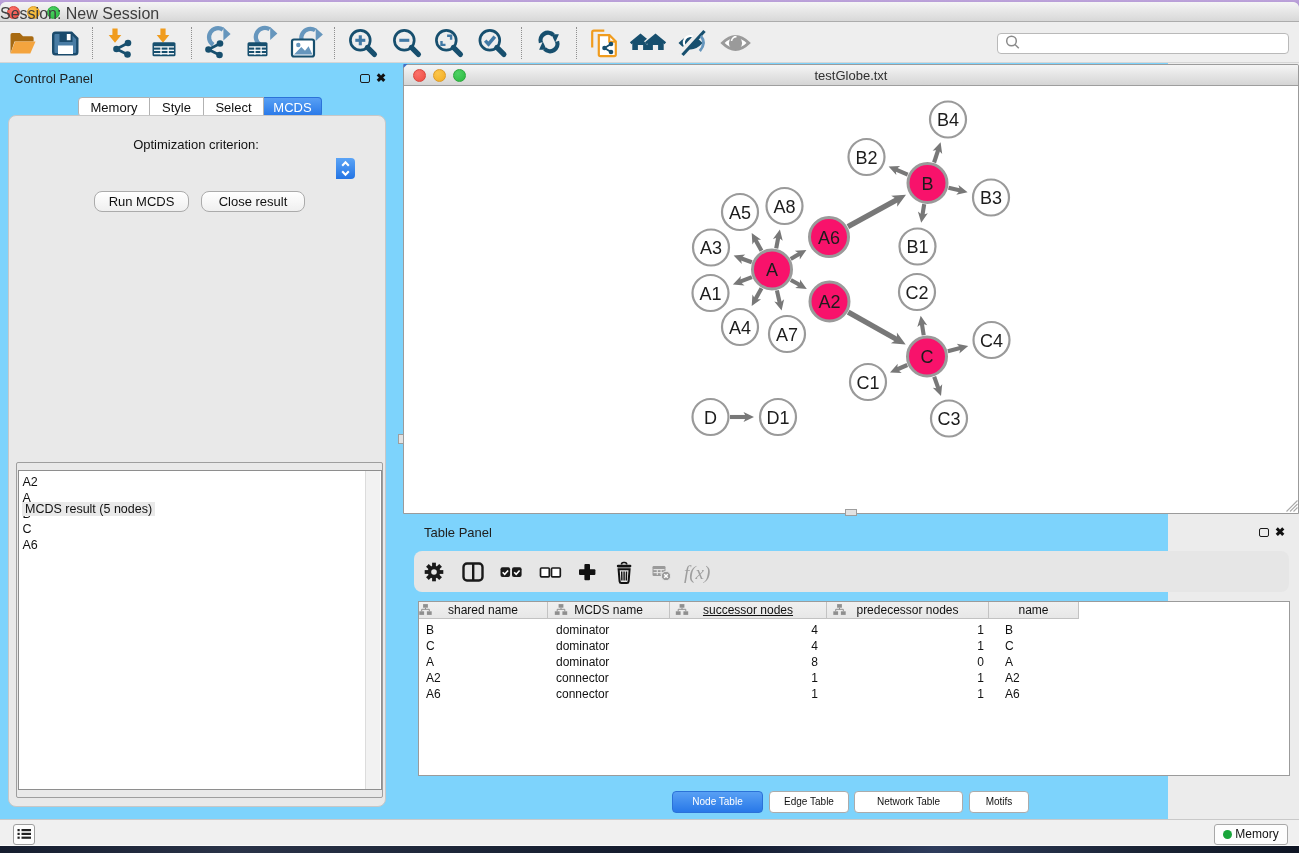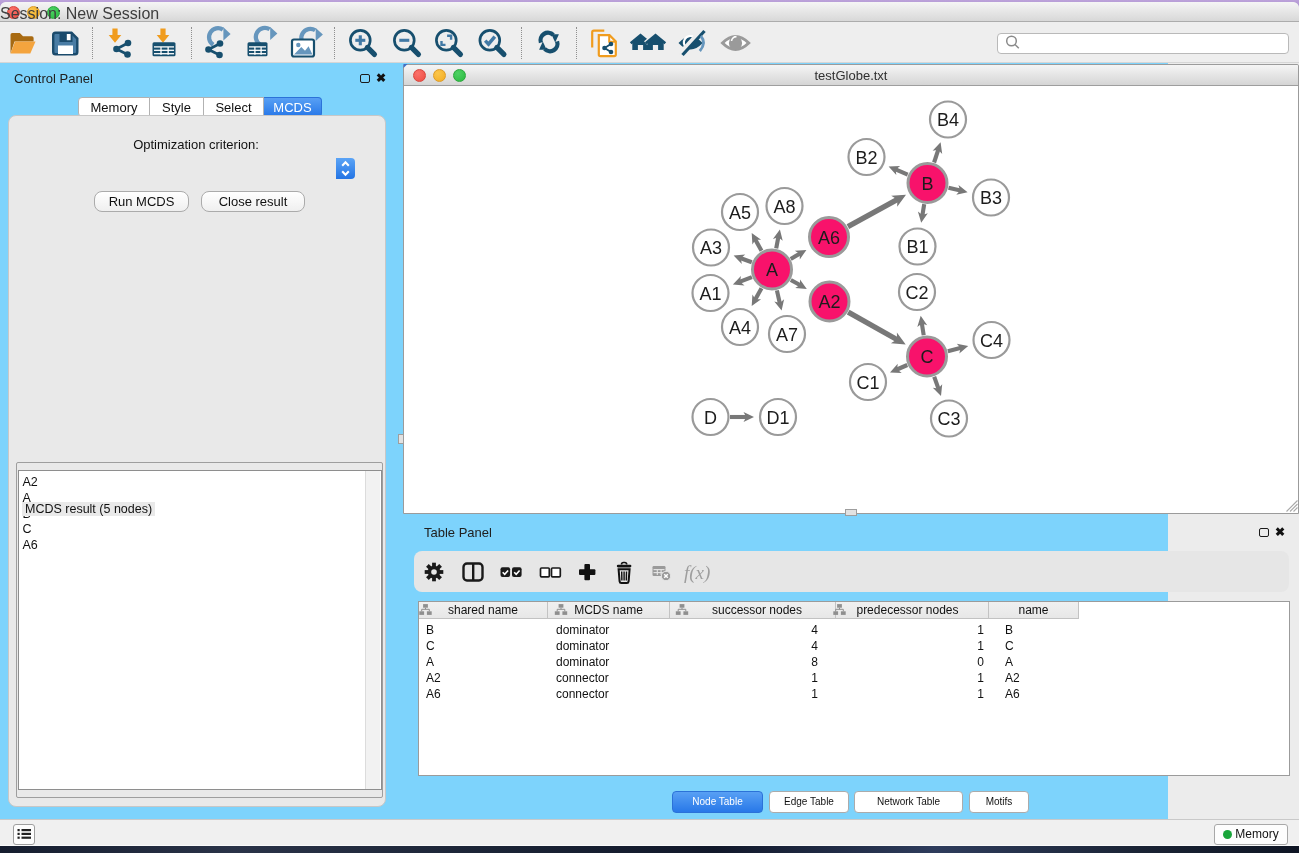--- a/index.html
+++ b/index.html
@@ -91,21 +91,21 @@
     <div class="abs" id="grpTitle">MCDS result (5 nodes)</div>
 
     <div class="abs" id="tpTitle">Table Panel</div>
     <div class="maxbox" style="left:1259px;top:465px;"></div>
     <div class="closex" style="left:1275px;top:462px;">✖</div>
     <div class="abs" id="tpToolbar"></div>
     <div class="abs" id="tblbox">
       <div class="abs" id="tblhead"></div>
       <div class="hcell" style="left:0;width:129px;">shared name</div>
       <div class="hcell" style="left:129px;width:122px;">MCDS name</div>
-      <div class="hcell" style="left:260px;width:157px;">successor nodes</div>
+      <div class="hcell" style="left:251px;width:157px;text-decoration:underline;">successor nodes</div>
       <div class="hcell" style="left:408px;width:162px;">predecessor nodes</div>
       <div class="hcell" style="left:570px;width:90px;">name</div>
       <div class="trow" style="left:7px;top:20px;">B</div>
       <div class="trow" style="left:7px;top:36px;">C</div>
       <div class="trow" style="left:7px;top:52px;">A</div>
       <div class="trow" style="left:7px;top:68px;">A2</div>
       <div class="trow" style="left:7px;top:84px;">A6</div>
       <div class="trow" style="left:137px;top:20px;">dominator</div>
       <div class="trow" style="left:137px;top:36px;">dominator</div>
       <div class="trow" style="left:137px;top:52px;">dominator</div>

